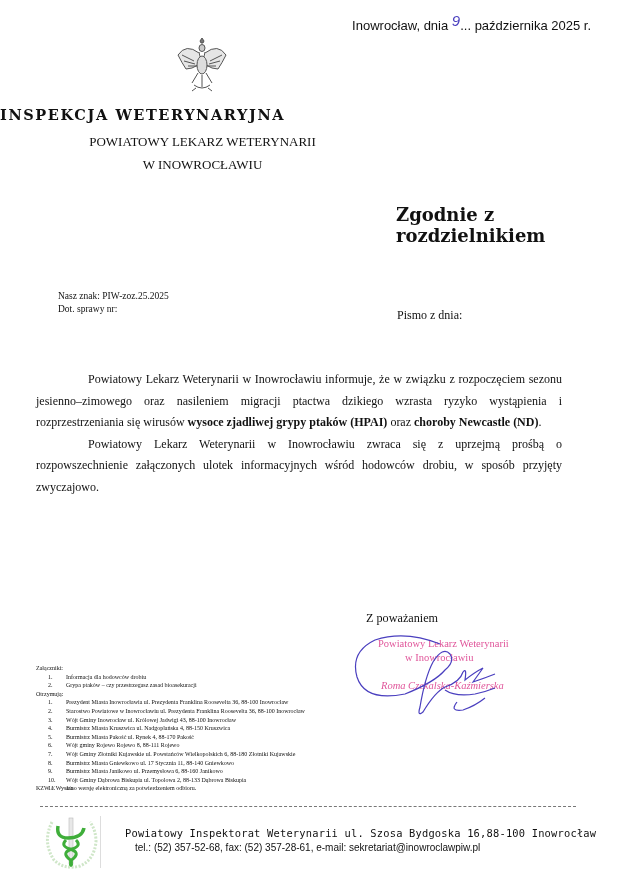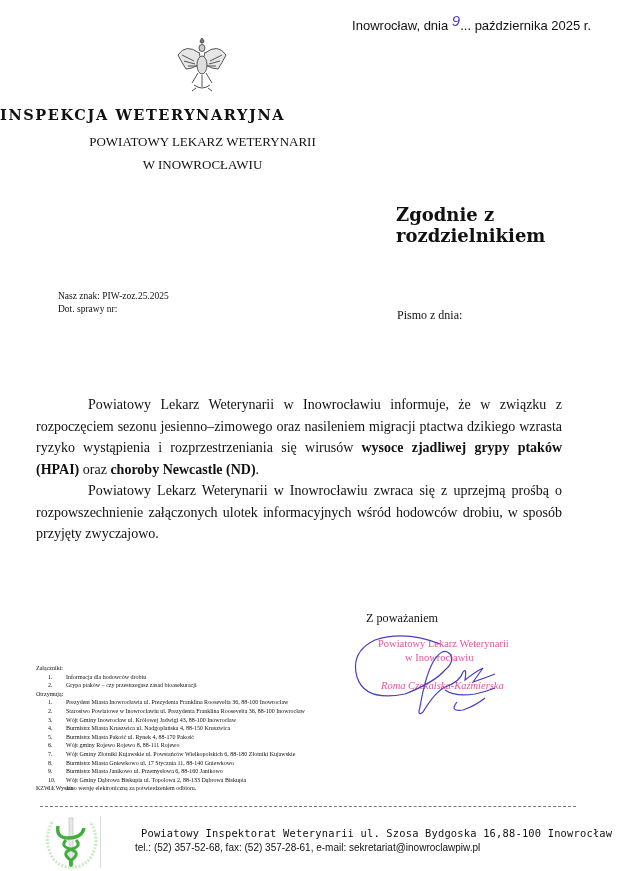--- a/index.html
+++ b/index.html
@@ -7,39 +7,39 @@
   .abs { position: absolute; }
   #date-line { right: 28px; top: 16px; font-size: 13px; font-family: Liberation Sans, sans-serif; white-space: nowrap; }
   #date-line .day { color: #4a3fbf; font-style: italic; font-size: 15px; position: relative; top: -4px; }
   #eagle { left: 172px; top: 35px; width: 60px; height: 60px; }
   #org-name { left: 0; width: 405px; top: 106px; text-align: left; font-family: "DejaVu Serif", serif; font-weight: bold; font-size: 14.5px; letter-spacing: 1.6px; }
   #org-sub1 { left: 0; width: 405px; top: 134px; text-align: center; font-size: 13px; }
   #org-sub2 { left: 0; width: 405px; top: 157px; text-align: center; font-size: 13px; }
   #recipient { left: 396px; top: 204px; font-family: "DejaVu Serif", serif; font-weight: bold; font-size: 18px; }
   #ref-block { left: 58px; top: 290px; font-size: 9.5px; line-height: 13px; }
   #letter-date { left: 397px; top: 308px; font-size: 12px; }
-  #body { left: 36px; width: 526px; top: 369px; font-size: 14px; line-height: 21.5px; text-align: justify; margin-top: 25px; }
+  #body { left: 36px; width: 526px; top: 369px; font-size: 12px; line-height: 21.5px; text-align: justify; }
   #body p { margin: 0; }
   #body .indent { text-indent: 52px; }
   #closing { left: 366px; top: 611px; font-size: 12.2px; }
   #stamp { left: 345px; top: 632px; width: 240px; height: 85px; }
   #stamp .line { position: absolute; color: #e0559a; font-size: 10.5px; white-space: nowrap; }
   #stamp .l1 { left: 33px; top: 6px; }
   #stamp .l2 { left: 60px; top: 20px; }
   #stamp .l3 { left: 36px; top: 48px; font-style: italic; }
   #stamp svg { position: absolute; left: 0; top: 0; }
   #attachments { left: 36px; top: 664px; font-size: 6px; line-height: 8.6px; width: 330px; }
   #attachments .row { display: flex; }
   #attachments .num { width: 30px; padding-left: 12px; box-sizing: border-box; flex: none; }
   #attachments .hdr { padding-left: 0; }
   #kzw { left: 36px; top: 785px; font-size: 6px; }
   #footer-rule { left: 40px; top: 806px; width: 536px; border-top: 1px dashed #777; }
   #vet-logo { left: 40px; top: 812px; width: 62px; height: 58px; }
   #footer-sep { left: 100px; top: 816px; height: 52px; border-left: 1px solid #ddd; }
-  #footer-line1 { left: 125px; top: 827px; font-family: "DejaVu Sans Mono", monospace; font-size: 10.4px; letter-spacing: 0.2px; white-space: nowrap; margin-left: 16px; }
+  #footer-line1 { left: 125px; top: 827px; font-family: "DejaVu Sans Mono", monospace; font-size: 10.4px; letter-spacing: 0.2px; white-space: nowrap; }
   #footer-line2 { left: 125px; top: 842px; font-family: Liberation Sans, sans-serif; font-size: 10px; white-space: nowrap; margin-left: 10px; }
 </style>
 </head>
 <body>
 
 <div id="date-line" class="abs">
   <span>Inowrocław, dnia</span>
   <span class="day">9</span><span>... października 2025 r.</span>
 </div>
 

